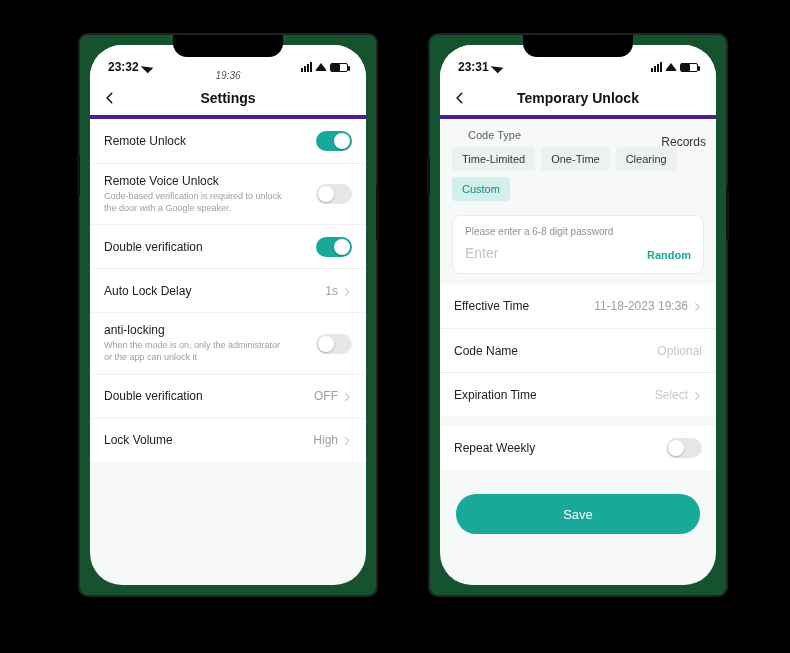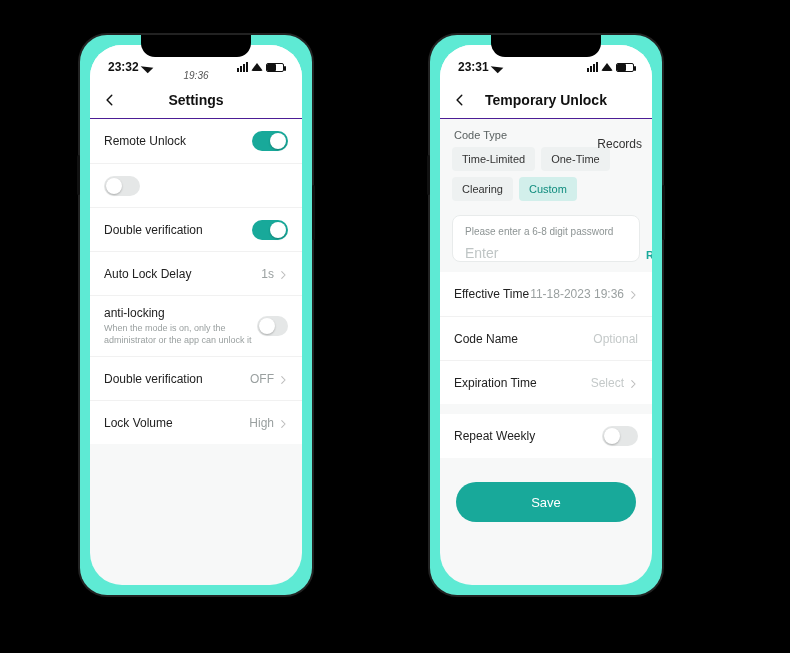--- a/index.html
+++ b/index.html
@@ -5,24 +5,24 @@
   * { box-sizing: border-box; margin: 0; padding: 0; font-family: -apple-system, "Helvetica Neue", Arial, sans-serif; }
   body {
     background: #000;
     width: 790px;
     height: 653px;
     position: relative;
     overflow: hidden;
   }
   .phone {
     position: absolute;
-    width: 232px;
+    width: 296px;
     height: 560px;
-    border-radius: 27px;
-    background: #5eead4;
+    border-radius: 8px;
+    background: #14532d;
     box-shadow: 0 0 0 2px #222, 0 4px 18px rgba(0,0,0,.6);
     padding: 10px;
   }
   .phone.left  { left: 80px;  top: 35px; }
   .phone.right { left: 430px; top: 35px; }
   .phone::before,
   .phone::after {
     content: "";
     position: absolute;
     background: #111;
@@ -92,21 +92,21 @@
   .navbar {
     background:#fff;
     display:flex;
     align-items:center;
     justify-content:center;
     position:relative;
     height:38px;
     font-size:14px;
     font-weight:600;
     color:#111;
-    border-bottom:1px solid #4c1d95;
+    border-bottom:4px solid #4c1d95;
   }
   .navbar .back {
     position:absolute; left:10px; top:50%; transform:translateY(-50%);
     width:20px;height:20px;display:flex;align-items:center;justify-content:center;
   }
   .navbar .back svg{width:14px;height:14px;stroke:#111;stroke-width:2.5;fill:none;stroke-linecap:round;stroke-linejoin:round;}
   .navbar .right-btn{
     position:absolute; right:10px; top:50%; transform:translateY(-50%);
     font-size:12px; font-weight:400; color:#333;margin-top:44px;
   }
@@ -135,31 +135,31 @@
   .toggle {
     width:36px;height:20px;border-radius:12px;position:relative;background:#e5e7e7;transition:.2s;
   }
   .toggle::after{
     content:"";position:absolute;width:16px;height:16px;border-radius:50%;background:#fff;top:2px;left:2px;box-shadow:0 1px 2px rgba(0,0,0,.25);transition:.2s;
   }
   .toggle.on{background:#18a99a;}
   .toggle.on::after{left:18px;}
 
   
-  .section-label{font-size:11px;color:#5a6161;padding:10px 14px 6px;}
+  .section-label{font-size:11px;color:#5a6161;padding:10px 28px 6px;}
   .chips{display:flex;flex-wrap:wrap;gap:6px;padding:0 12px 10px;}
   .chip{
     font-size:11px;color:#333;background:#eef1f1;border-radius:4px;padding:6px 10px;
   }
   .chip.active{background:#d2efeb;color:#0f8c7e;}
 
   
   .card{
     margin:4px 12px 6px;
-    border:1px solid #e8ebeb;border-radius:8px;background:#fff;padding:10px 12px 0;
+    border:1px solid #e8ebeb;border-radius:8px;background:#fff;padding:10px 12px 12px;
   }
   .card .hint{font-size:10px;color:#8d9494;margin-bottom:8px;}
   .pwd-row{display:flex;align-items:flex-end;justify-content:space-between;}
   .pwd-input{
     flex:1;border:none;outline:none;background:transparent;font-size:14px;color:#333;
   }
   .pwd-input::placeholder{color:#bfc5c5;}
   .random{font-size:11px;font-weight:600;color:#18a99a;}
 
   
@@ -209,20 +209,24 @@
 
     <div class="content">
       <div class="group first">
         <div class="row">
           <div class="left">
               <span class="lbl">Remote Unlock</span>
             </div>
           <div class="toggle on"></div>
         </div>
         <div class="row">
+          <div class="left">
+            <span class="lbl">Remote Voice Unlock</span>
+            <span class="sub">Code-based verification is required to unlock the door with a Google speaker.</span>
+          </div>
           <div class="toggle"></div>
         </div>
         <div class="row">
           <div class="left">
               <span class="lbl">Double verification</span>
             </div>
           <div class="toggle on"></div>
         </div>
         <div class="row">
           <div class="left">

